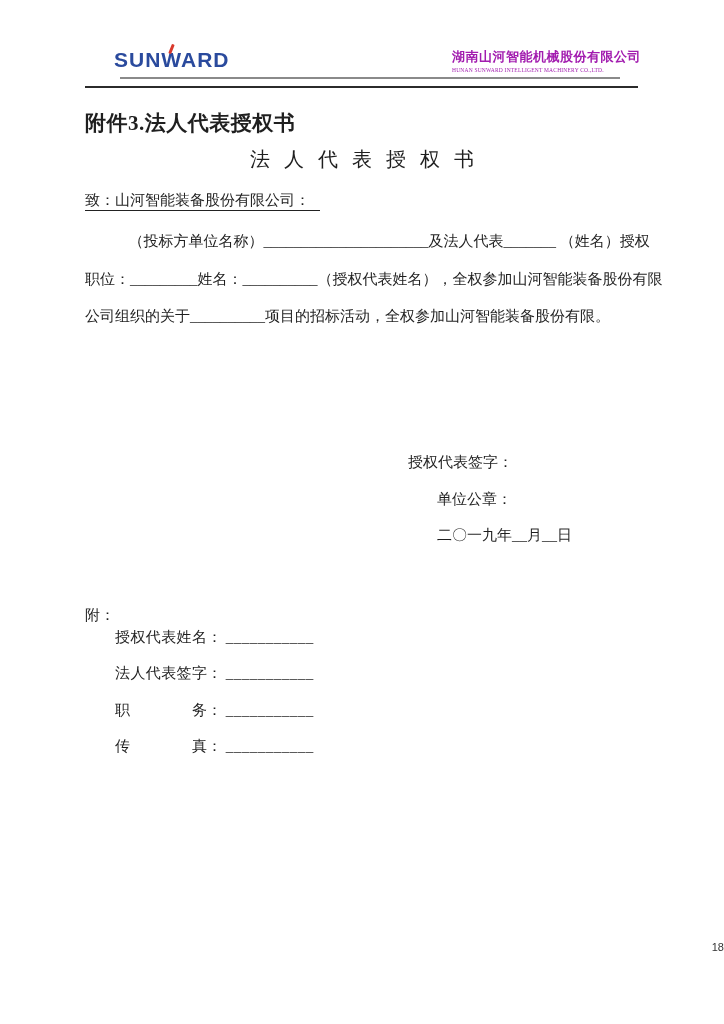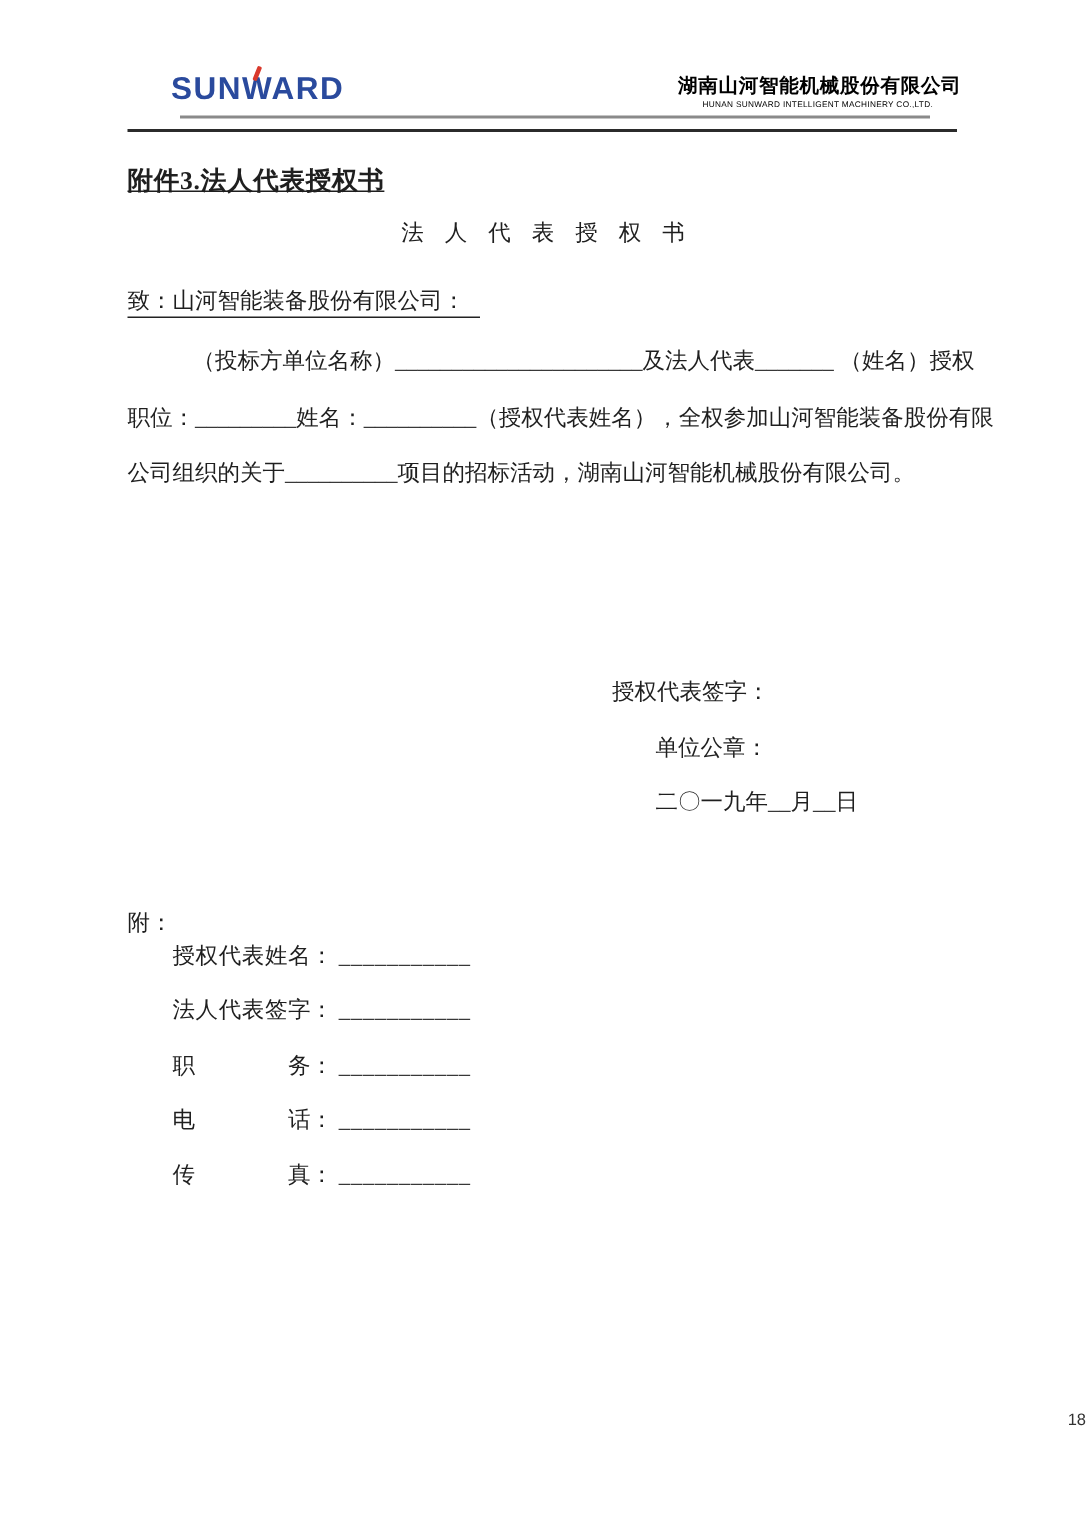--- a/index.html
+++ b/index.html
@@ -19,36 +19,36 @@
     font-weight:bold; font-size:21px; letter-spacing:1px;
     color:#2a4a9d;
   }
   .logo-accent {
     position:absolute; left:170px; top:44px;
     width:3px; height:10px; background:#d9392c;
     transform:rotate(22deg); border-radius:1px;
   }
   .header-right {
     position:absolute; left:452px; top:48px; width:170px;
-    font-family:Liberation Sans, sans-serif;
-    color:#000000; text-align:right;
+    font-family:Liberation Serif, serif;
+    color:#a21caf; text-align:left;
   }
   .company-cn { font-size:13px; font-weight:bold; letter-spacing:0.5px; white-space:nowrap; }
   .company-en { font-size:5.5px; letter-spacing:0.2px; margin-top:1px; white-space:nowrap; }
   .rule-gray  { position:absolute; left:120px; top:77px; width:500px; height:2px; background:#8a8a8a; }
   .rule-black { position:absolute; left:85px;  top:86px; width:553px; height:2px; background:#2b2b2b; }
 
   
   .attachment-heading {
     position:absolute; left:85px; top:109px;
-    font-size:17px; font-weight:bold; letter-spacing:0.5px;text-decoration:underline;
+    font-size:21px; font-weight:bold; letter-spacing:0.5px;
   }
   .doc-title {
     position:absolute; left:0; right:0; top:146px;
-    text-align:center; font-size:15px; font-weight:500;
+    text-align:center; font-size:20px; font-weight:500;
     letter-spacing:14px; text-indent:14px; white-space:nowrap;
   }
   .addressee {
     position:absolute; left:85px; top:191px;
     font-size:15px;
     text-align:right;
   }
   .addressee span {
     border-bottom:1.5px solid #222; padding-right:10px; padding-bottom:2px;
   }
@@ -111,21 +111,21 @@
 
   <div class="doc-title">法人代表授权书</div>
 
   <div class="addressee">
     <span>致：山河智能装备股份有限公司：</span>
   </div>
 
   <div class="para">
     <div class="line indent">（投标方单位名称）______________________及法人代表_______ （姓名）授权</div>
     <div class="line">职位：_________姓名：__________（授权代表姓名），全权参加山河智能装备股份有限</div>
-    <div class="line">公司组织的关于__________项目的招标活动，湖南山河智能机械股份有限公司。</div>
+    <div class="line">公司组织的关于__________项目的招标活动，全权参加山河智能装备股份有限。</div>
   </div>
 
   <div class="sig-block">
     <div class="line">授权代表签字：</div>
     <div class="line indent">单位公章：</div>
     <div class="line indent">二〇一九年__月__日</div>
   </div>
 
   <div class="attach-note">附：</div>
 
@@ -136,24 +136,20 @@
     </div>
     <div class="form-row">
       <span class="form-label">法人代表签字</span><span>：</span>
       <span class="form-blank">___________</span>
     </div>
     <div class="form-row">
       <span class="form-label">职务</span><span>：</span>
       <span class="form-blank">___________</span>
     </div>
     <div class="form-row">
-      <span class="form-label">电话</span><span>：</span>
-      <span class="form-blank">___________</span>
-    </div>
-    <div class="form-row">
       <span class="form-label">传真</span><span>：</span>
       <span class="form-blank">___________</span>
     </div>
   </div>
 
   <div class="page-number">18</div>
 
 </div>
 
 </body></html>

